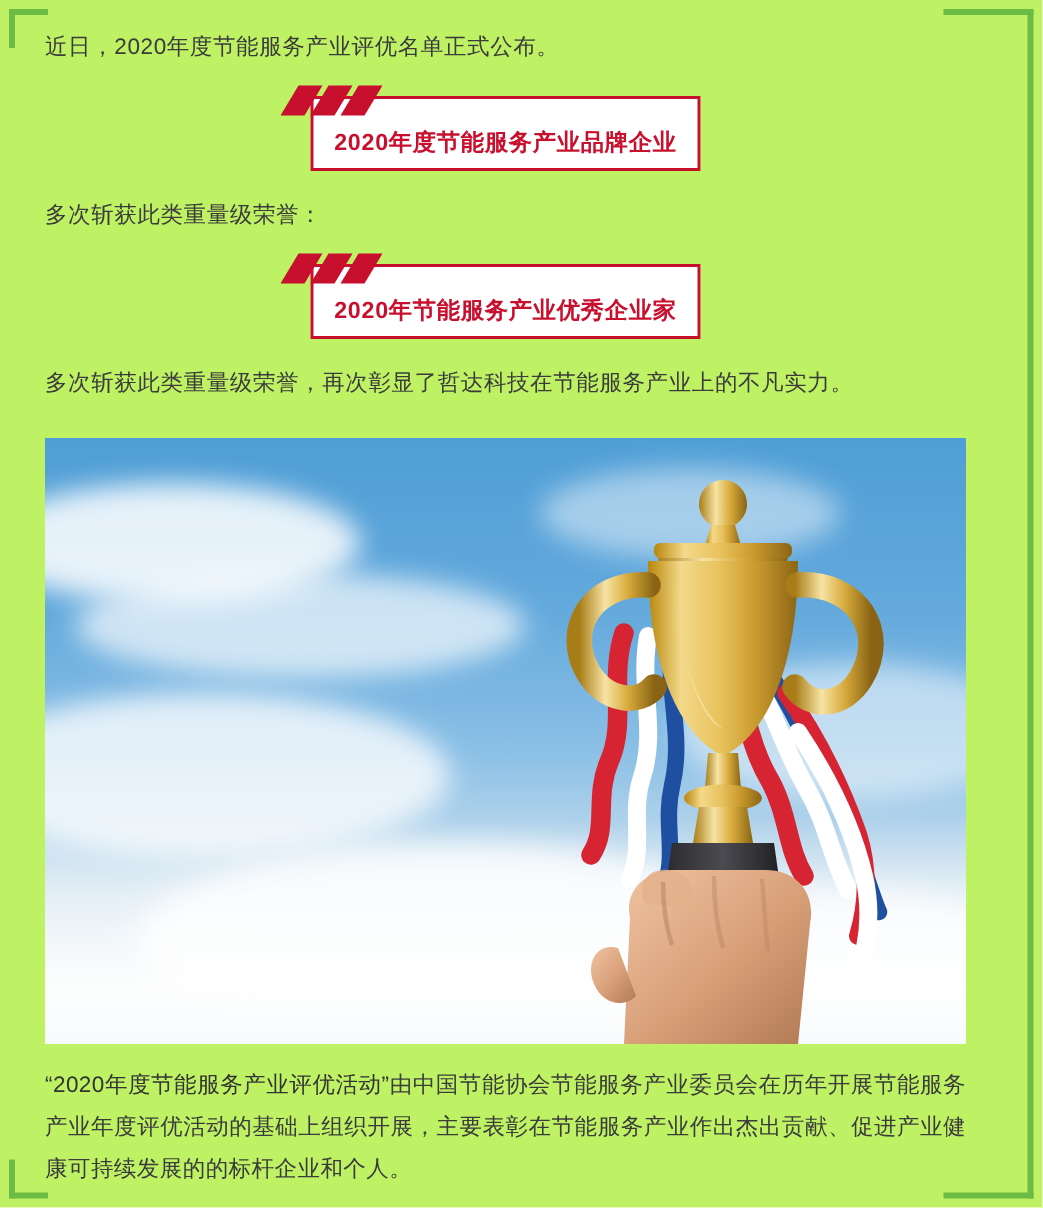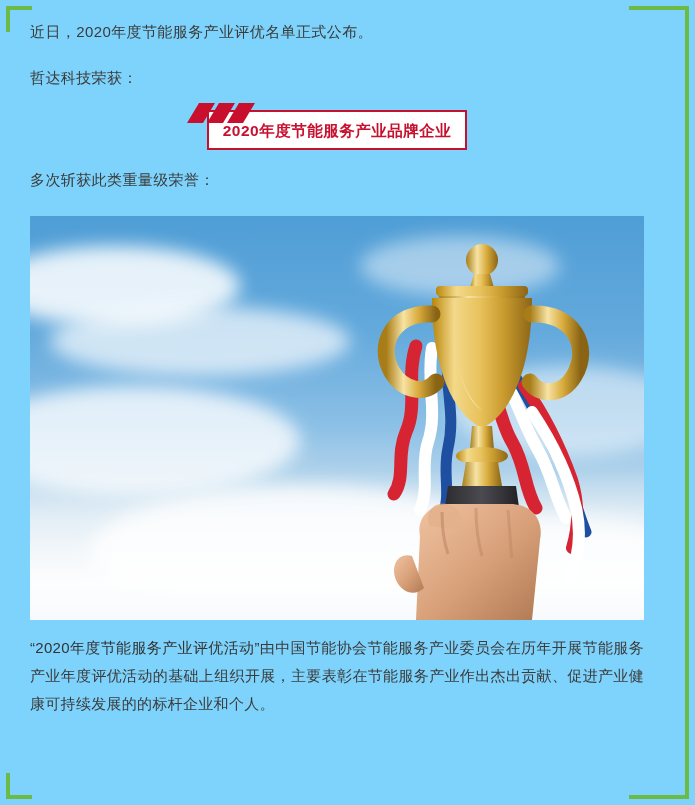--- a/index.html
+++ b/index.html
@@ -11,21 +11,21 @@
     width: 695px;
     height: 805px;
     font-family: "Liberation Sans", sans-serif;
     overflow: hidden;
   }
   .page {
     position: relative;
     width: 695px;
     height: 805px;
     box-sizing: border-box;
-    background: #7dd3fc;
+    background: #bef264;
   }
   
   .corner-top-left {
     position: absolute;
     left: 6px;
     top: 6px;
     width: 4px;
     height: 26px;
     background: #6cbb45;
   }
@@ -100,21 +100,21 @@
   .award-wrap {
     position: relative;
     margin: 0 0 16px 0;
     display: flex;
     justify-content: center;
   }
   .award {
     position: relative;
     display: inline-block;
     border: 2px solid #c8102e;
-    padding: 9px 14px 6px 14px;
+    padding: 19px 14px 6px 14px;
     background: #ffffff;
   }
   .award-label {
     font-size: 15.5px;
     font-weight: bold;
     color: #c8102e;
     letter-spacing: 0.5px;
     white-space: nowrap;
     position: relative;
     z-index: 2;
@@ -188,36 +188,46 @@
   <div class="corner-top-right-h"></div>
   <div class="corner-right-v"></div>
   <div class="corner-bottom-left-v"></div>
   <div class="corner-bottom-left-h"></div>
   <div class="corner-bottom-right-h"></div>
 
   <div class="content">
 
     <p class="para">近日，2020年度节能服务产业评优名单正式公布。</p>
 
-    <p class="para">哲达科技荣获：</p>
 
     <div class="award-wrap">
       <div class="award">
         <svg class="award-slash" viewBox="0 0 92 20">
           <polygon points="18,0 34,0 22,20 6,20" fill="#c8102e"></polygon>
           <polygon points="38,0 54,0 42,20 26,20" fill="#c8102e"></polygon>
           <polygon points="58,0 74,0 62,20 46,20" fill="#c8102e"></polygon>
         </svg>
         <span class="award-label">2020年度节能服务产业品牌企业</span>
       </div>
     </div>
 
     <p class="para">多次斩获此类重量级荣誉：</p>
 
-
+    <div class="award-wrap">
+      <div class="award">
+        <svg class="award-slash" viewBox="0 0 92 20">
+          <polygon points="18,0 34,0 22,20 6,20" fill="#c8102e"></polygon>
+          <polygon points="38,0 54,0 42,20 26,20" fill="#c8102e"></polygon>
+          <polygon points="58,0 74,0 62,20 46,20" fill="#c8102e"></polygon>
+        </svg>
+        <span class="award-label">2020年节能服务产业优秀企业家</span>
+      </div>
+    </div>
+
+    <p class="para tight">多次斩获此类重量级荣誉，再次彰显了哲达科技在节能服务产业上的不凡实力。</p>
 
     <div class="photo">
       <div class="cloud c1"></div>
       <div class="cloud c2"></div>
       <div class="cloud c3"></div>
       <div class="cloud c4"></div>
       <div class="cloud c5"></div>
       <div class="cloud c6"></div>
       <div class="cloud c7"></div>
       <div class="haze"></div>

